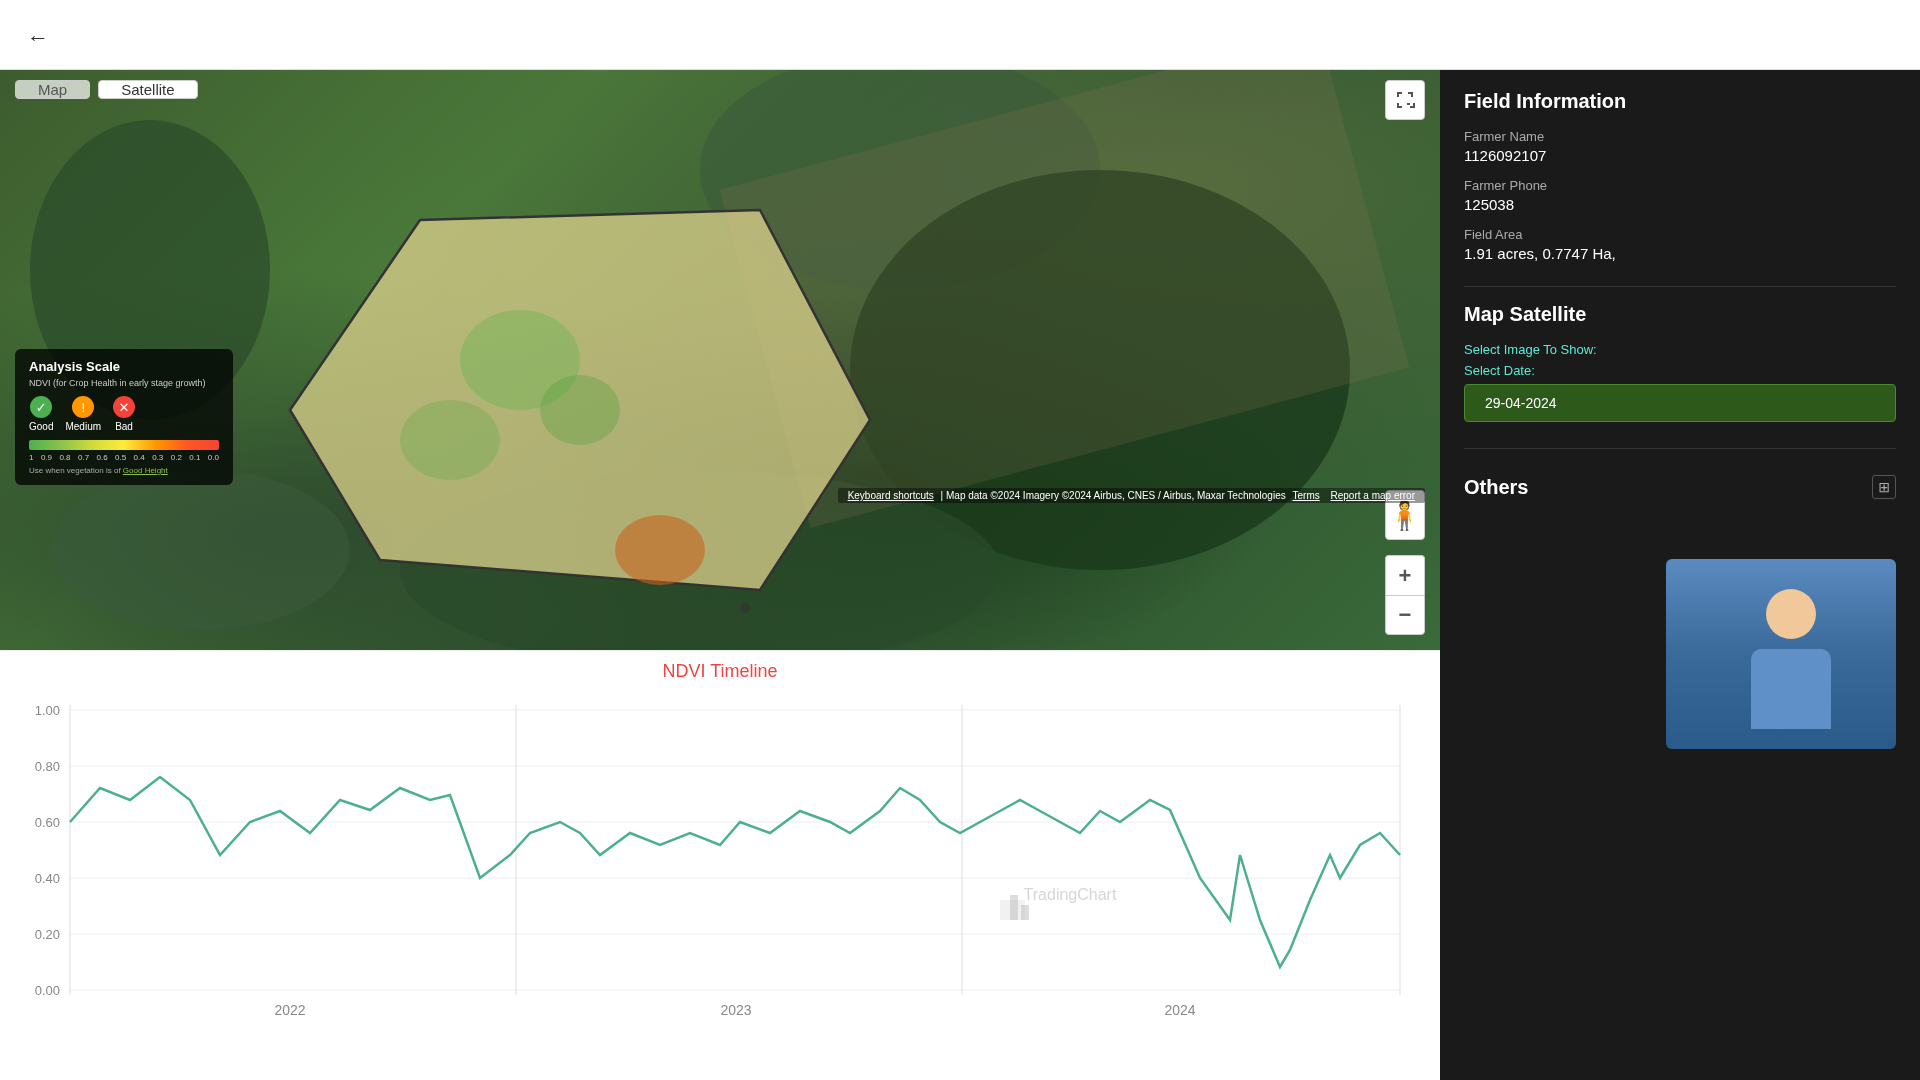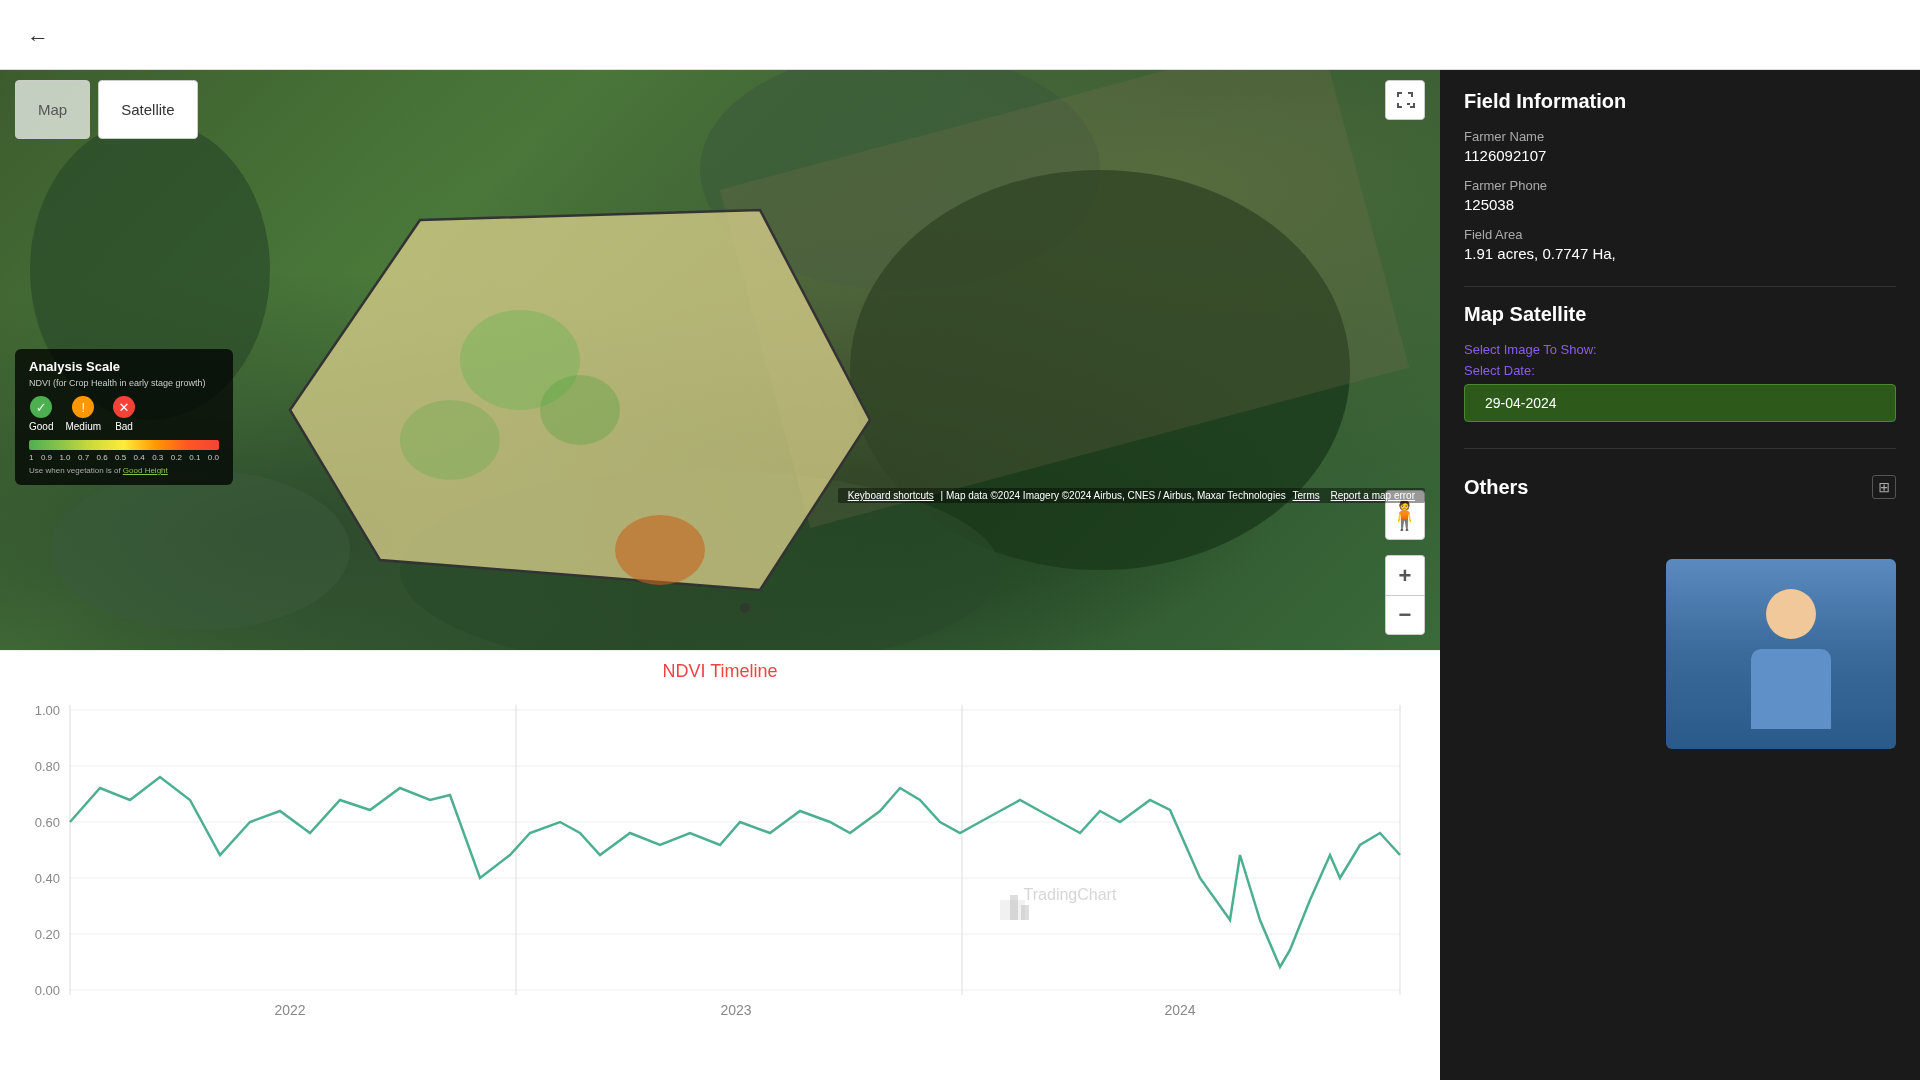--- a/index.html
+++ b/index.html
@@ -42,21 +42,21 @@
     .map-controls-overlay {
       position: absolute;
       top: 10px;
       left: 15px;
       display: flex;
       gap: 8px;
       z-index: 20;
     }
 
     .map-tab-btn {
-      padding: 20px 22px;
+      padding: 0 22px;
       border-radius: 4px;
       border: 1px solid #ccc;
       cursor: pointer;
       font-size: 15px;
       font-weight: 500;
     }
     .map-tab-btn.active { background: #fff; color: #333; }
     .map-tab-btn.inactive { background: rgba(255,255,255,0.7); color: #555; }
 
     .map-bg {
@@ -270,21 +270,21 @@
       width: 100%;
       height: 1px;
       background: #333;
       margin: 10px 0 16px;
     }
 
     .map-controls-section { margin-bottom: 16px; }
 
     .control-label {
       font-size: 13px;
-      color: #8b5cf6;
+      color: #5eead4;
       margin-bottom: 6px;
     }
 
     .dropdown-wrapper {
       position: relative;
       margin-bottom: 14px;
     }
     .dropdown-wrapper select {
       width: 100%;
       padding: 10px 12px;
@@ -423,21 +423,21 @@
         </div>
         <div class="scale-indicator">
           <div class="scale-circle scale-bad">✕</div>
           <span>Bad</span>
         </div>
       </div>
       <div class="scale-bar"></div>
       <div class="scale-numbers">
         <span>1</span>
         <span>0.9</span>
-        <span>1.0</span>
+        <span>0.8</span>
         <span>0.7</span>
         <span>0.6</span>
         <span>0.5</span>
         <span>0.4</span>
         <span>0.3</span>
         <span>0.2</span>
         <span>0.1</span>
         <span>0.0</span>
       </div>
       <div class="scale-note">

